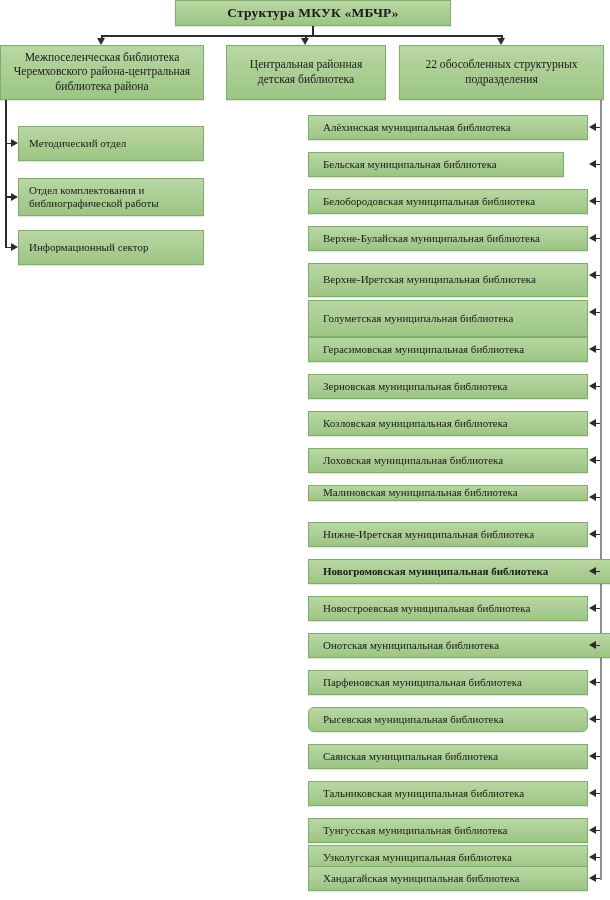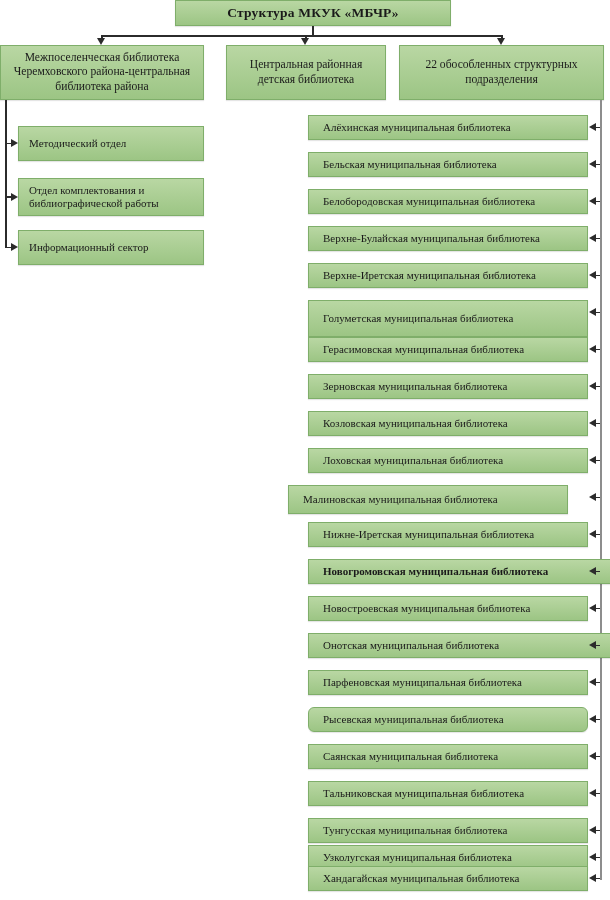--- a/index.html
+++ b/index.html
@@ -123,48 +123,48 @@
       <div class="conn h-line" style="left: 5px; top: 246.75px; width: 7px; height: 1.5px;"></div>
       <div class="arrow-right" style="left: 11px; top: 243px;"></div>
     </div>
 
   <div class="conn-gray v-line" style="left:600px; top:100px; width:1.5px; height:780px;"></div>
 
   <div id="branches">
       <div class="box box-branch" style="left: 308px; top: 115px; width: 280px; height: 25px;">Алёхинская муниципальная библиотека</div>
       <div class="conn h-line" style="left: 595px; top: 126.75px; width: 5px; height: 1.5px;"></div>
       <div class="arrow-left" style="left: 589px; top: 123px;"></div>
-      <div class="box box-branch" style="left: 308px; top: 152px; width: 280px; height: 25px;">Бельская муниципальная библиотека</div>
+      <div class="box box-branch" style="left: 308px; top: 152px; width: 256px; height: 25px;">Бельская муниципальная библиотека</div>
       <div class="conn h-line" style="left: 595px; top: 163.75px; width: 5px; height: 1.5px;"></div>
       <div class="arrow-left" style="left: 589px; top: 160px;"></div>
       <div class="box box-branch" style="left: 308px; top: 189px; width: 280px; height: 25px;">Белобородовская муниципальная библиотека</div>
       <div class="conn h-line" style="left: 595px; top: 200.75px; width: 5px; height: 1.5px;"></div>
       <div class="arrow-left" style="left: 589px; top: 197px;"></div>
       <div class="box box-branch" style="left: 308px; top: 226px; width: 280px; height: 25px;">Верхне-Булайская муниципальная библиотека</div>
       <div class="conn h-line" style="left: 595px; top: 237.75px; width: 5px; height: 1.5px;"></div>
       <div class="arrow-left" style="left: 589px; top: 234px;"></div>
-      <div class="box box-branch" style="left: 308px; top: 263px; width: 280px; height: 25px;">Верхне-Иретская муниципальная библиотека</div>
+      <div class="box box-branch" style="left: 308px; top: 263px; width: 280px; height: 34px;">Верхне-Иретская муниципальная библиотека</div>
       <div class="conn h-line" style="left: 595px; top: 274.75px; width: 5px; height: 1.5px;"></div>
       <div class="arrow-left" style="left: 589px; top: 271px;"></div>
       <div class="box box-branch" style="left: 308px; top: 300px; width: 280px; height: 37px;">Голуметская муниципальная библиотека</div>
       <div class="conn h-line" style="left: 595px; top: 311.75px; width: 5px; height: 1.5px;"></div>
       <div class="arrow-left" style="left: 589px; top: 308px;"></div>
       <div class="box box-branch" style="left: 308px; top: 337px; width: 280px; height: 25px;">Герасимовская муниципальная библиотека</div>
       <div class="conn h-line" style="left: 595px; top: 348.75px; width: 5px; height: 1.5px;"></div>
       <div class="arrow-left" style="left: 589px; top: 345px;"></div>
       <div class="box box-branch" style="left: 308px; top: 374px; width: 280px; height: 25px;">Зерновская муниципальная библиотека</div>
       <div class="conn h-line" style="left: 595px; top: 385.75px; width: 5px; height: 1.5px;"></div>
       <div class="arrow-left" style="left: 589px; top: 382px;"></div>
       <div class="box box-branch" style="left: 308px; top: 411px; width: 280px; height: 25px;">Козловская муниципальная библиотека</div>
       <div class="conn h-line" style="left: 595px; top: 422.75px; width: 5px; height: 1.5px;"></div>
       <div class="arrow-left" style="left: 589px; top: 419px;"></div>
       <div class="box box-branch" style="left: 308px; top: 448px; width: 280px; height: 25px;">Лоховская муниципальная библиотека</div>
       <div class="conn h-line" style="left: 595px; top: 459.75px; width: 5px; height: 1.5px;"></div>
       <div class="arrow-left" style="left: 589px; top: 456px;"></div>
-      <div class="box box-branch" style="left: 288px; top: 485px; width: 280px; height: 29px;">Малиновская муниципальная библиотека</div>
+      <div class="box box-branch" style="left: 308px; top: 485px; width: 280px; height: 16px;">Малиновская муниципальная библиотека</div>
       <div class="conn h-line" style="left: 595px; top: 496.75px; width: 5px; height: 1.5px;"></div>
       <div class="arrow-left" style="left: 589px; top: 493px;"></div>
       <div class="box box-branch" style="left: 308px; top: 522px; width: 280px; height: 25px;">Нижне-Иретская муниципальная библиотека</div>
       <div class="conn h-line" style="left: 595px; top: 533.75px; width: 5px; height: 1.5px;"></div>
       <div class="arrow-left" style="left: 589px; top: 530px;"></div>
       <div class="box box-branch" style="left: 308px; top: 559px; width: 332px; height: 25px; font-weight: bold;">Новогромовская муниципальная библиотека</div>
       <div class="conn h-line" style="left: 595px; top: 570.75px; width: 5px; height: 1.5px;"></div>
       <div class="arrow-left" style="left: 589px; top: 567px;"></div>
       <div class="box box-branch" style="left: 308px; top: 596px; width: 280px; height: 25px;">Новостроевская муниципальная библиотека</div>
       <div class="conn h-line" style="left: 595px; top: 607.75px; width: 5px; height: 1.5px;"></div>

